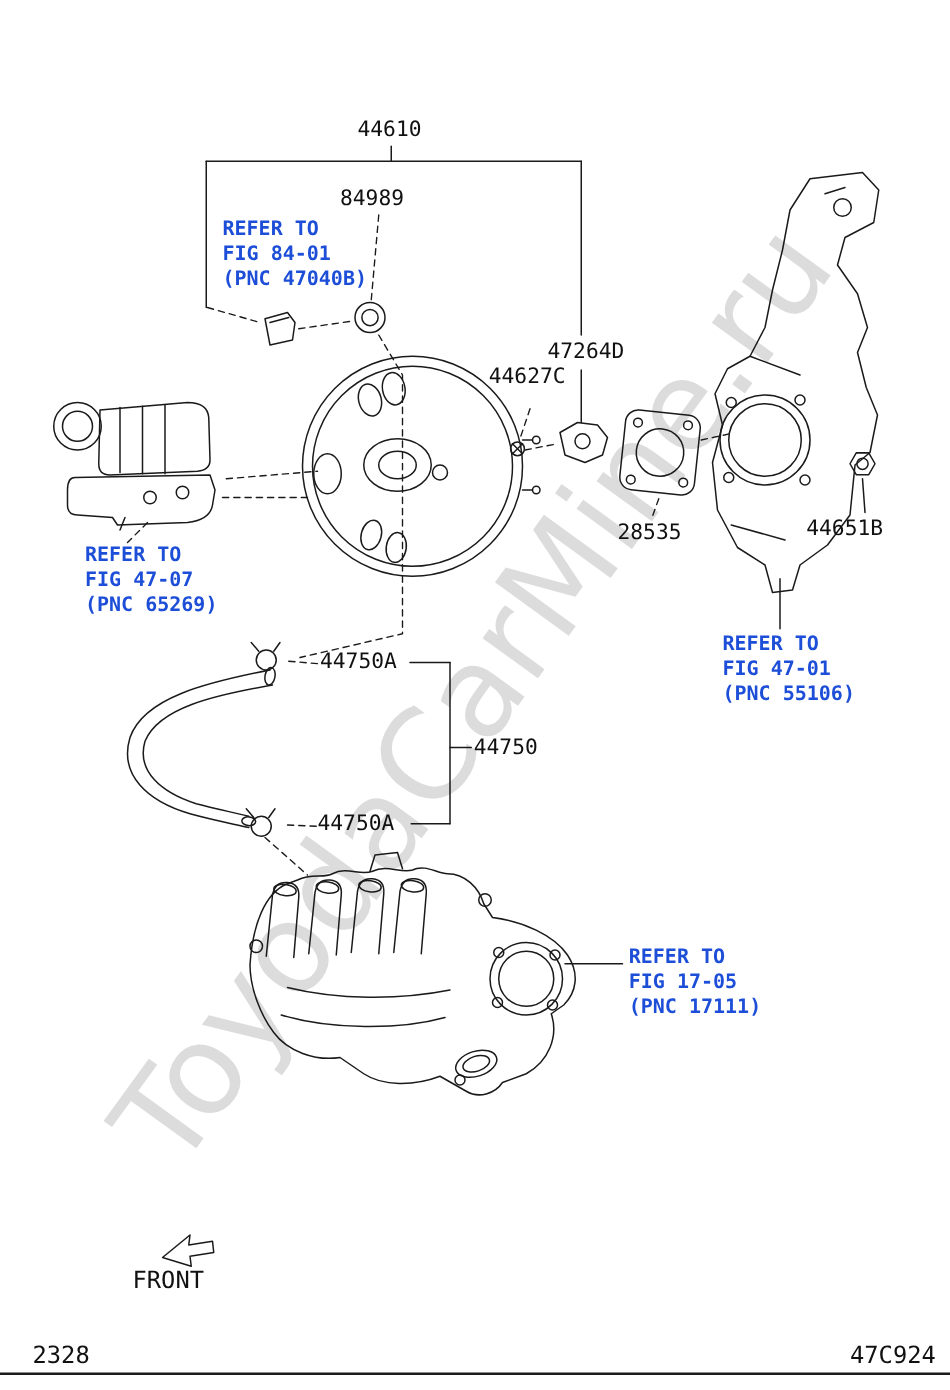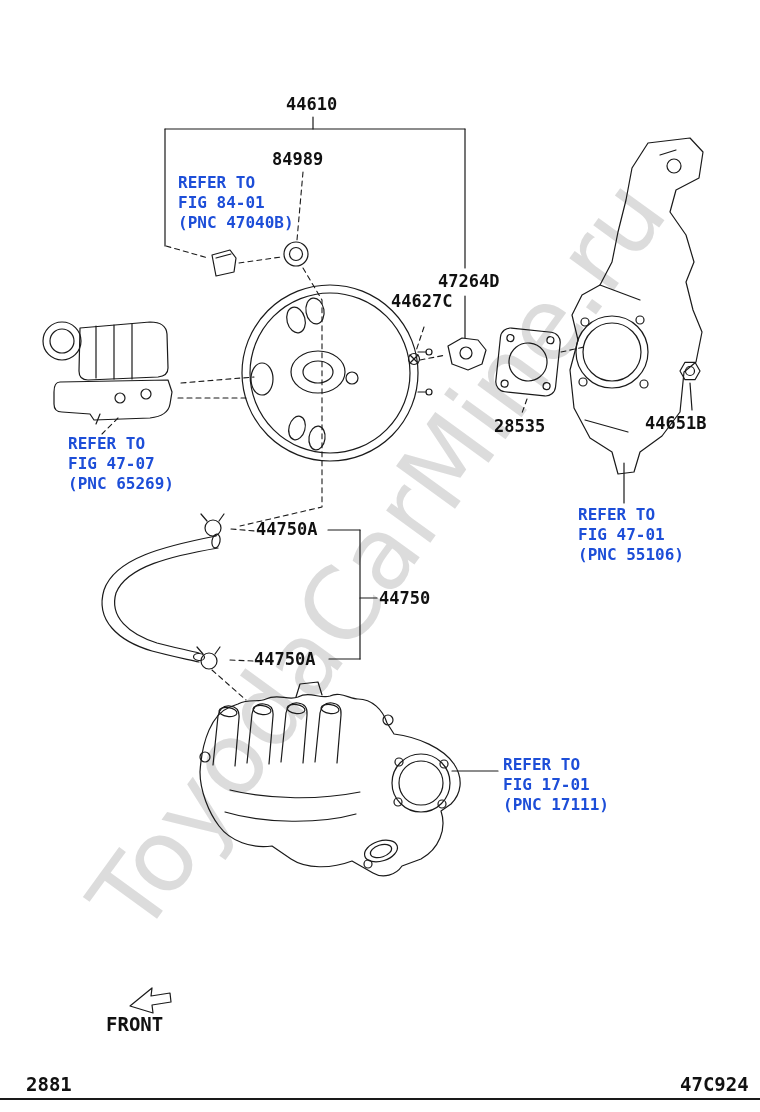--- a/index.html
+++ b/index.html
@@ -9,21 +9,21 @@
   .watermark{
     position:absolute;left:378px;top:556px;
     transform:translate(-50%,-50%) rotate(-54deg);
     font-family:"DejaVu Sans",sans-serif;
     font-size:100px;color:rgba(178,178,178,0.45);
     white-space:nowrap;pointer-events:none;z-index:1;
   }
   svg.art{position:absolute;left:0;top:0;z-index:2;}
   .lbl{
     position:absolute;z-index:3;color:#111;
-    font-weight:bold;font-size:17px;white-space:nowrap;line-height:20px;
+    font-weight:normal;font-size:17px;white-space:nowrap;line-height:20px;
   }
   .ref{
     position:absolute;z-index:3;color:#1d4ed8;
     font-weight:bold;font-size:16px;white-space:nowrap;line-height:20px;
   }
   .small{font-size:19px;}
 </style>
 </head>
 <body>
 
@@ -218,21 +218,21 @@
     <div>FIG 47-07</div>
     <div>(PNC 65269)</div>
   </div>
   <div class="ref" style="left:578px;top:505px">
     <div>REFER TO</div>
     <div>FIG 47-01</div>
     <div>(PNC 55106)</div>
   </div>
   <div class="ref" style="left:503px;top:755px">
     <div>REFER TO</div>
-    <div>FIG 17-01</div>
+    <div>FIG 17-05</div>
     <div>(PNC 17111)</div>
   </div>
 
   <div class="lbl small" style="left:106px;top:1014px">FRONT</div>
-  <div class="lbl small" style="left:26px;top:1074px">2881</div>
+  <div class="lbl small" style="left:26px;top:1074px">2328</div>
   <div class="lbl small" style="left:680px;top:1074px">47C924</div>
 
 </div>
 
 </body></html>

